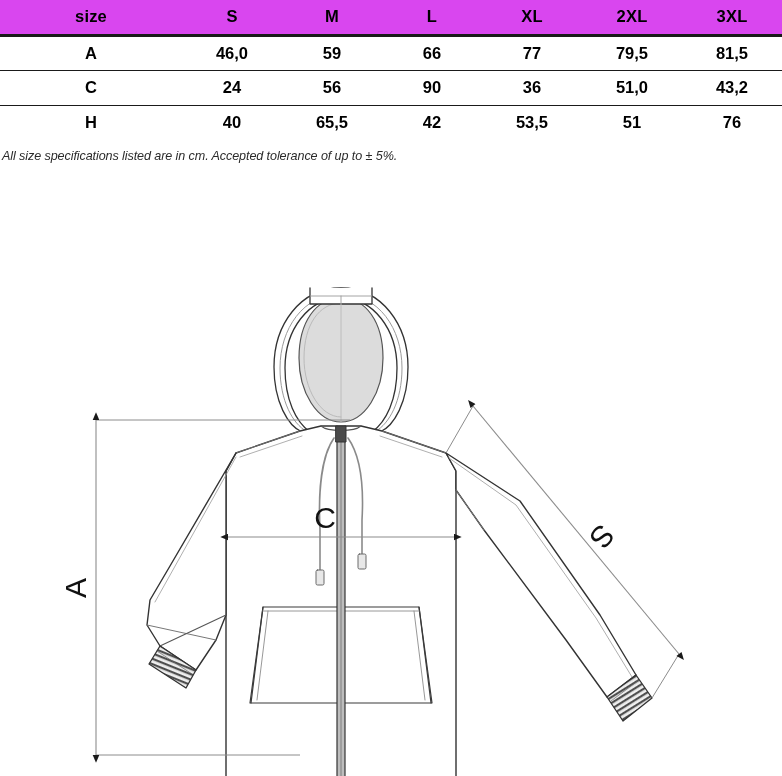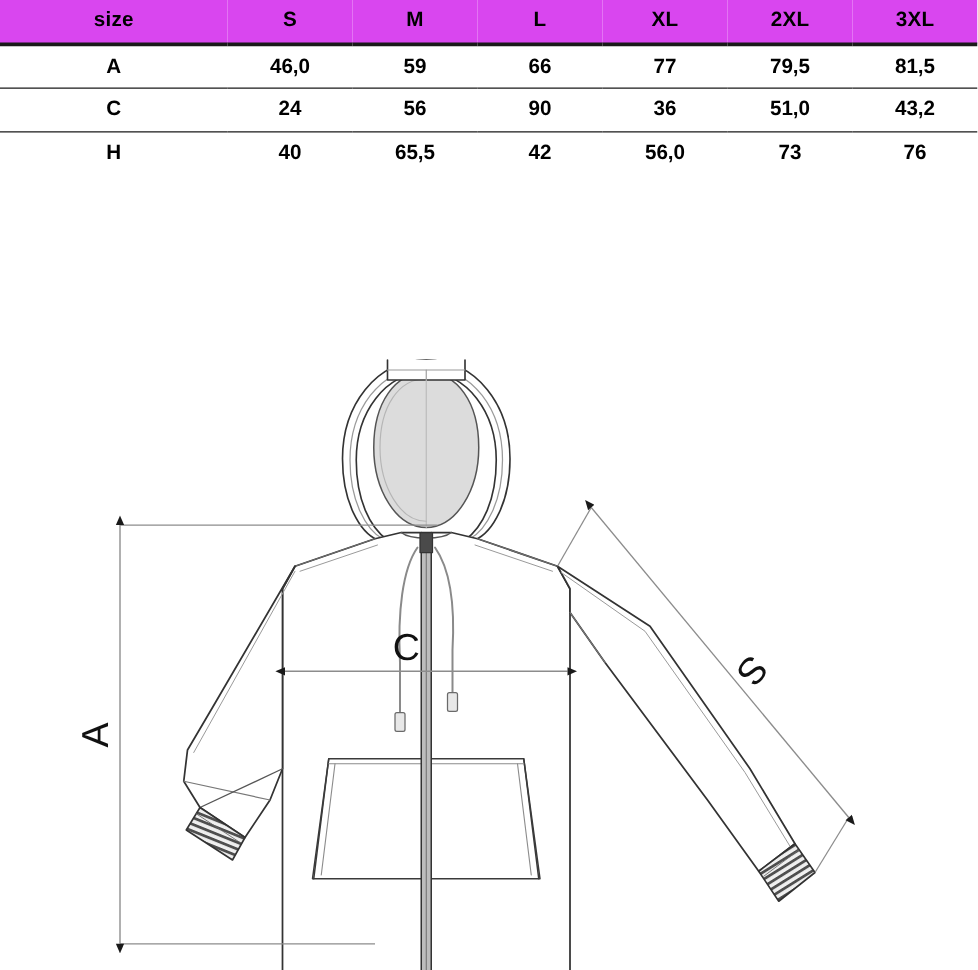--- a/index.html
+++ b/index.html
@@ -105,27 +105,28 @@
         <td>90</td>
         <td>36</td>
         <td>51,0</td>
         <td>43,2</td>
       </tr>
       <tr>
         <td>H</td>
         <td>40</td>
         <td>65,5</td>
         <td>42</td>
-        <td>56,0</td>
-        <td>73</td>
+        <td>53,5</td>
+        <td>51</td>
         <td>76</td>
       </tr>
     </tbody>
   </table>
 
+  <div class="note">All size specifications listed are in cm. Accepted tolerance of up to ± 5%.</div>
 
   <div id="art">
     <svg width="782" height="606" viewBox="0 0 782 606" xmlns="http://www.w3.org/2000/svg">
       <defs>
 
         <pattern id="ribV" width="4" height="10" patternUnits="userSpaceOnUse">
           <rect width="4" height="10" fill="#f2f2f2"></rect>
           <rect x="0" y="0" width="1.6" height="10" fill="#5a5a5a"></rect>
         </pattern>
 

